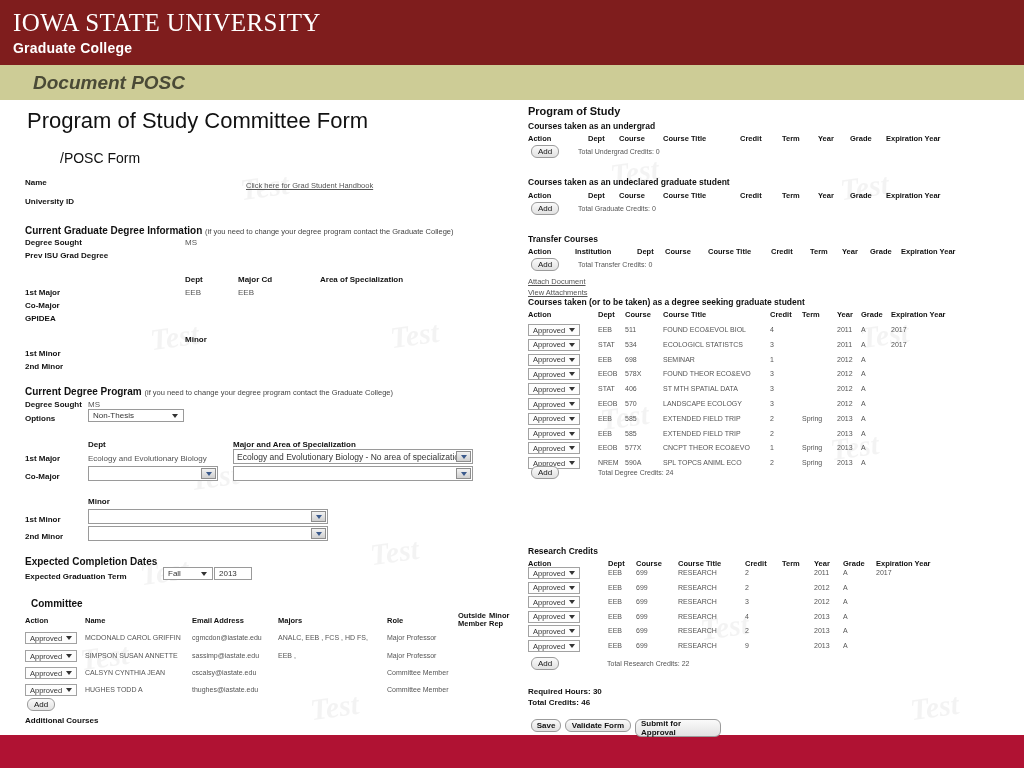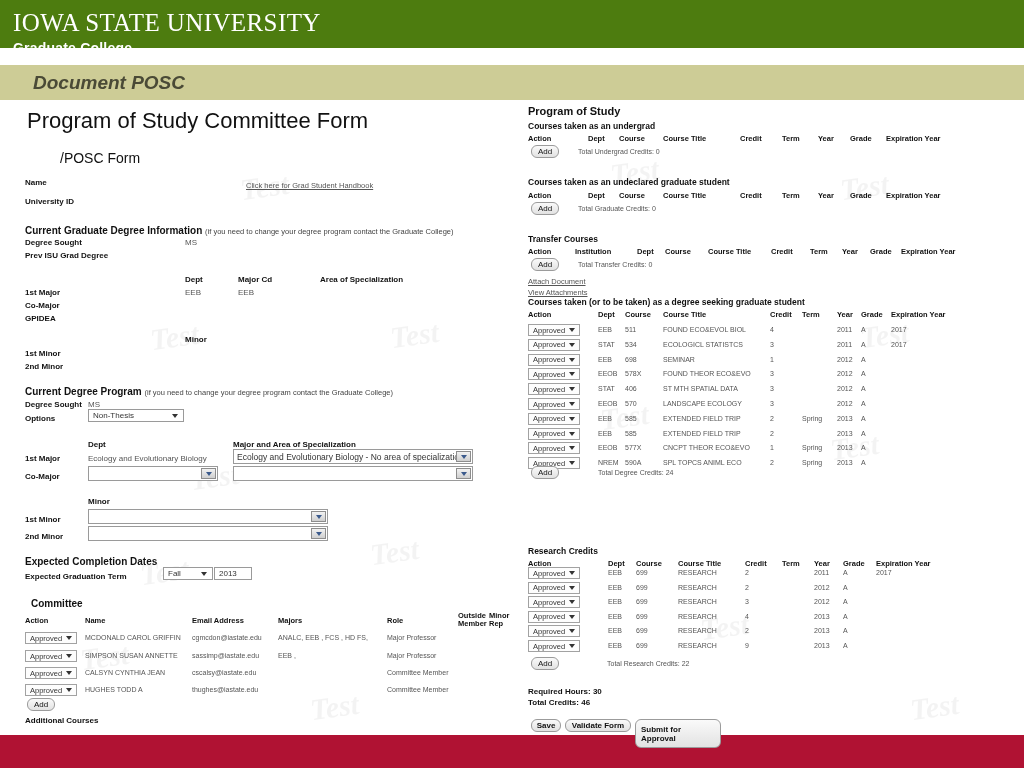--- a/index.html
+++ b/index.html
@@ -4,22 +4,22 @@
 <style>
   html,body{margin:0;padding:0;}
   body{
     width:1024px;height:768px;overflow:hidden;position:relative;
     background:#ffffff;
     font-family:"Liberation Sans", sans-serif;
     color:#1a1a1a;
   }
   
   #isu-banner{
-    position:absolute;left:0;top:0;width:1024px;height:48px;
-    background:#4d7c0f;
+    position:absolute;left:0;top:0;width:1024px;height:65px;
+    background:#7f1d1d;
   }
   #isu-wordmark{
     position:absolute;left:13px;top:9px;
     font-family:"Liberation Serif", serif;
     color:#ffffff;
     font-size:25px;
     letter-spacing:.4px;
     white-space:nowrap;
   }
   #isu-subwordmark{
@@ -511,13 +511,13 @@
     <div class="td" style="left: 843px; top: 642px;">A</div>
   </div>
 <div class="btn-std" style="left:531px;top:657px;width:28px;height:13px;">Add</div>
 <div class="td" style="left:607px;top:660px;">Total Research Credits: 22</div>
 
 <div class="lbl" style="left:528px;top:687px;">Required Hours: 30</div>
 <div class="lbl" style="left:528px;top:698px;">Total Credits: 46</div>
 
 <div class="btn-std" style="left:531px;top:719px;width:30px;height:13px;font-weight:bold;">Save</div>
 <div class="btn-std" style="left:565px;top:719px;width:66px;height:13px;font-weight:bold;">Validate Form</div>
-<div class="btn-std" style="left:635px;top:719px;width:86px;height:29px;font-weight:bold;">Submit for Approval</div>
+<div class="btn-std" style="left:635px;top:719px;width:86px;height:18px;font-weight:bold;">Submit for Approval</div>
 
 </body></html>

